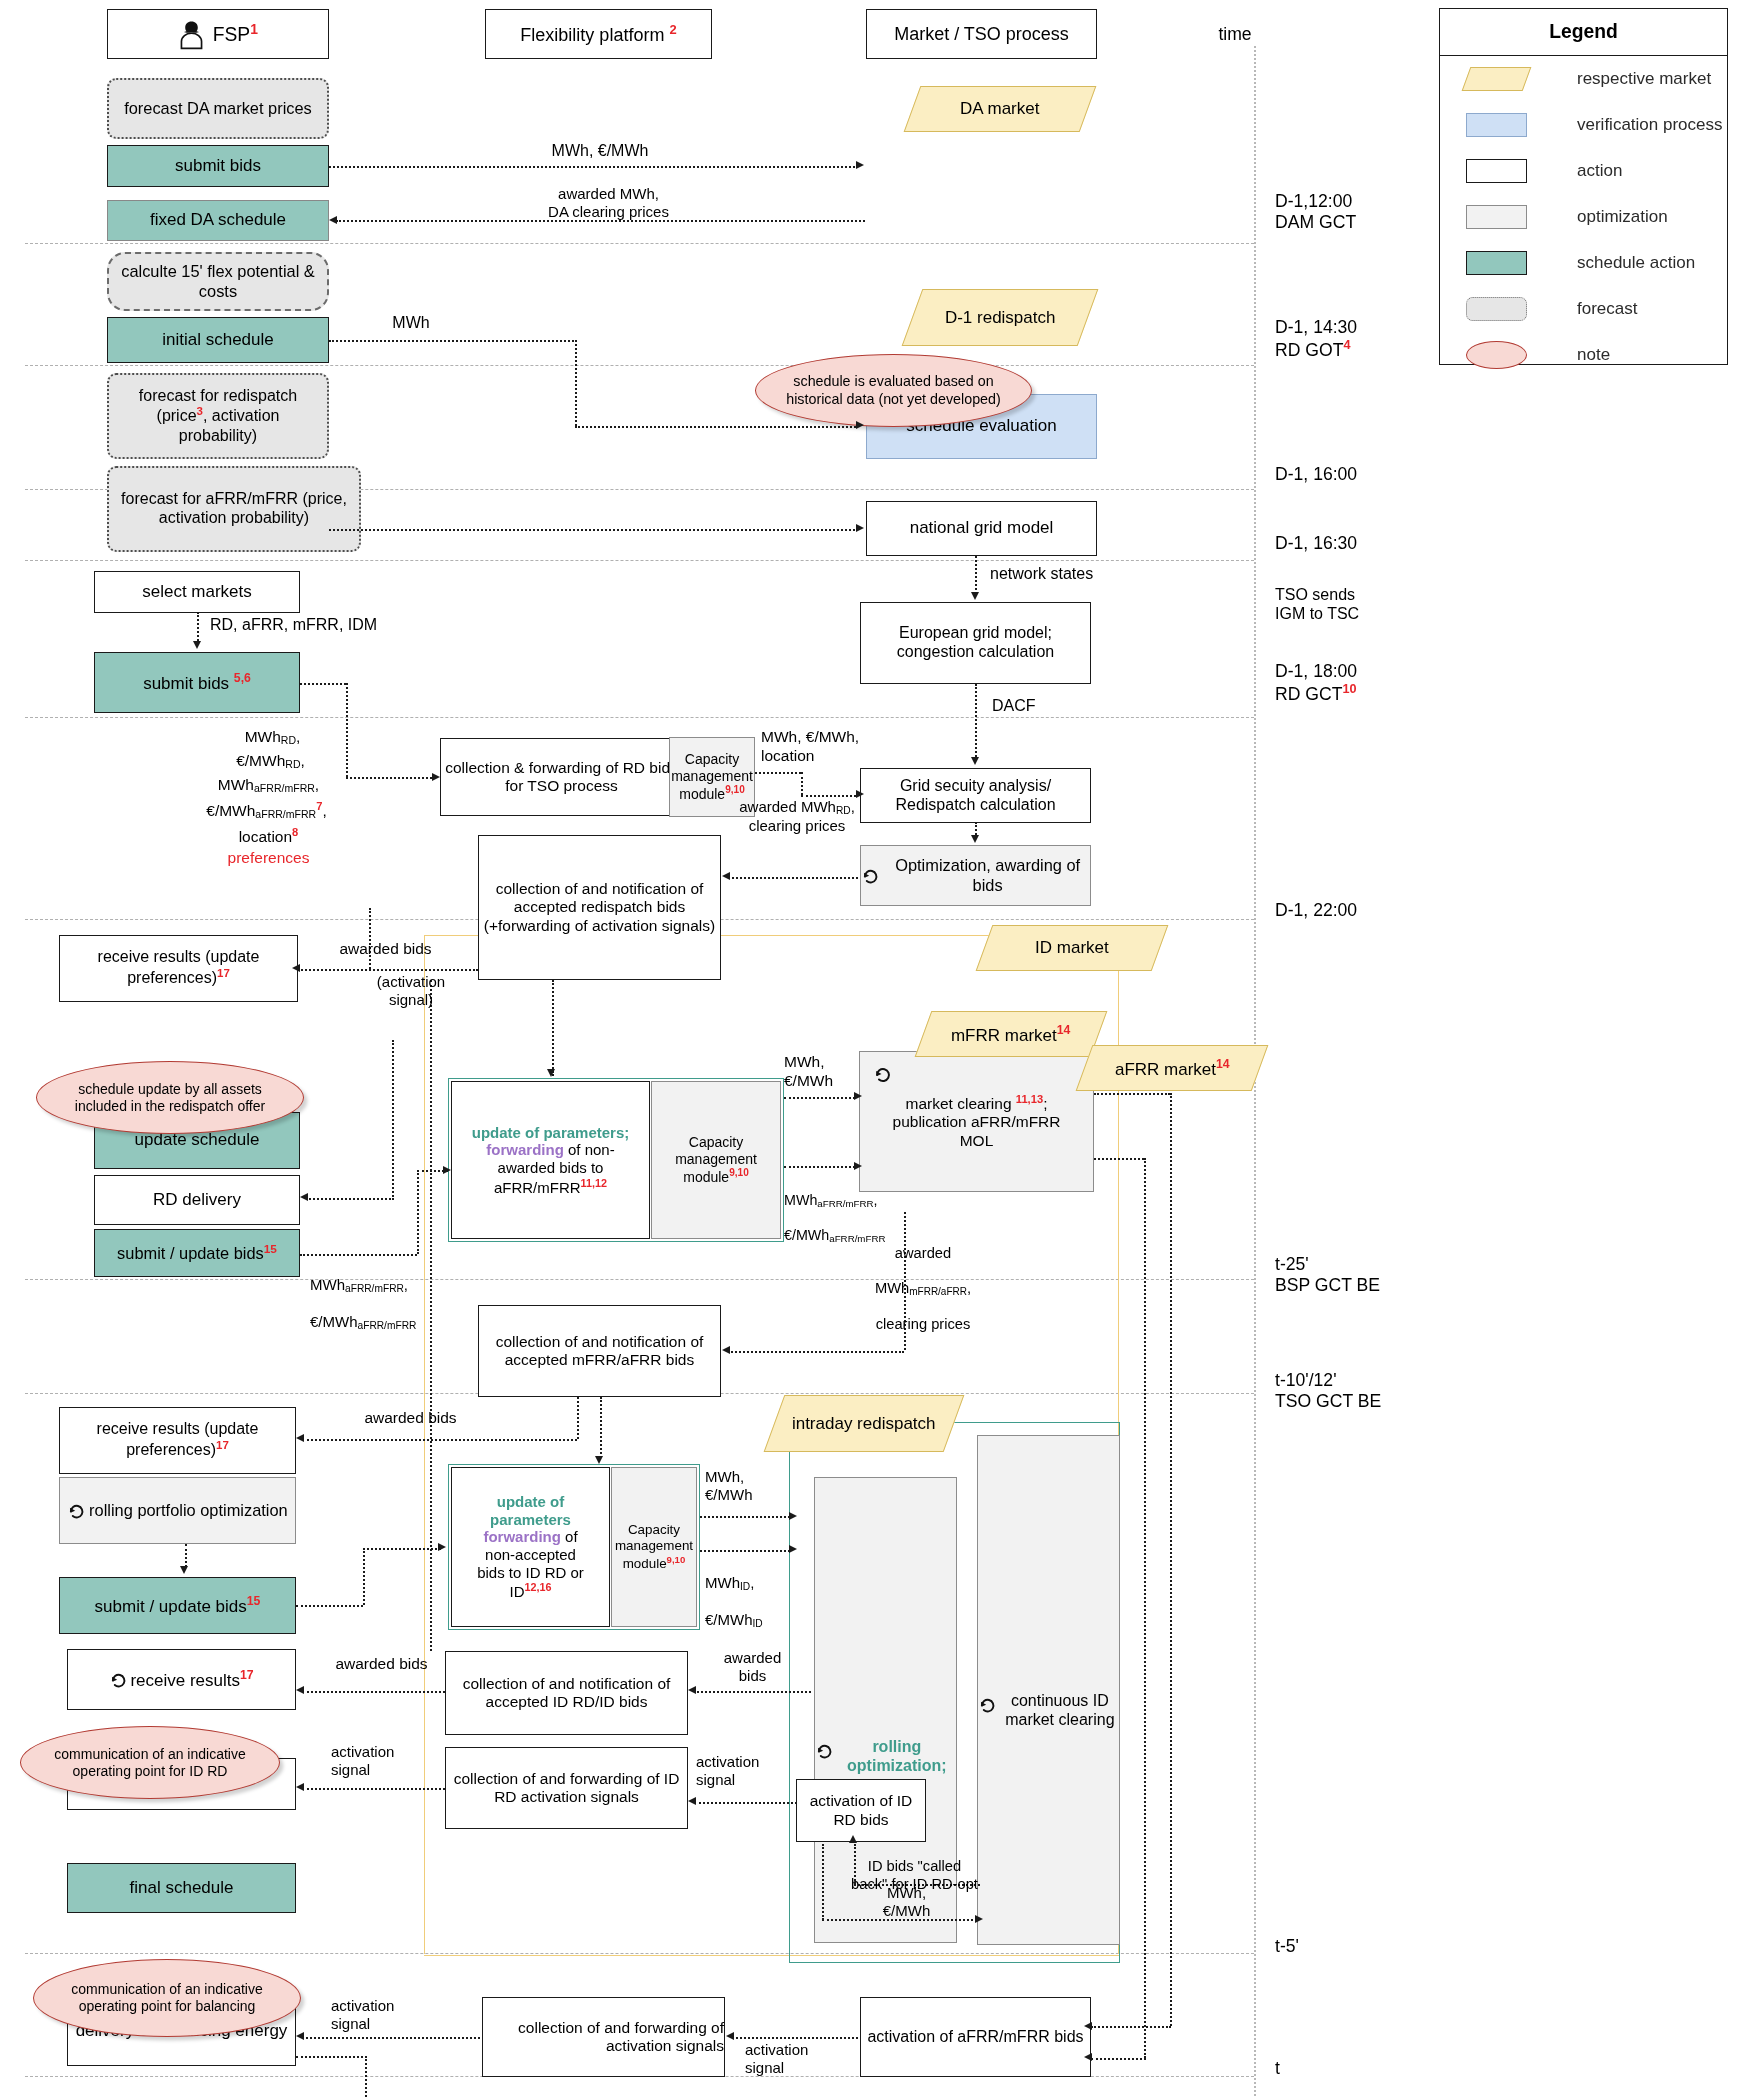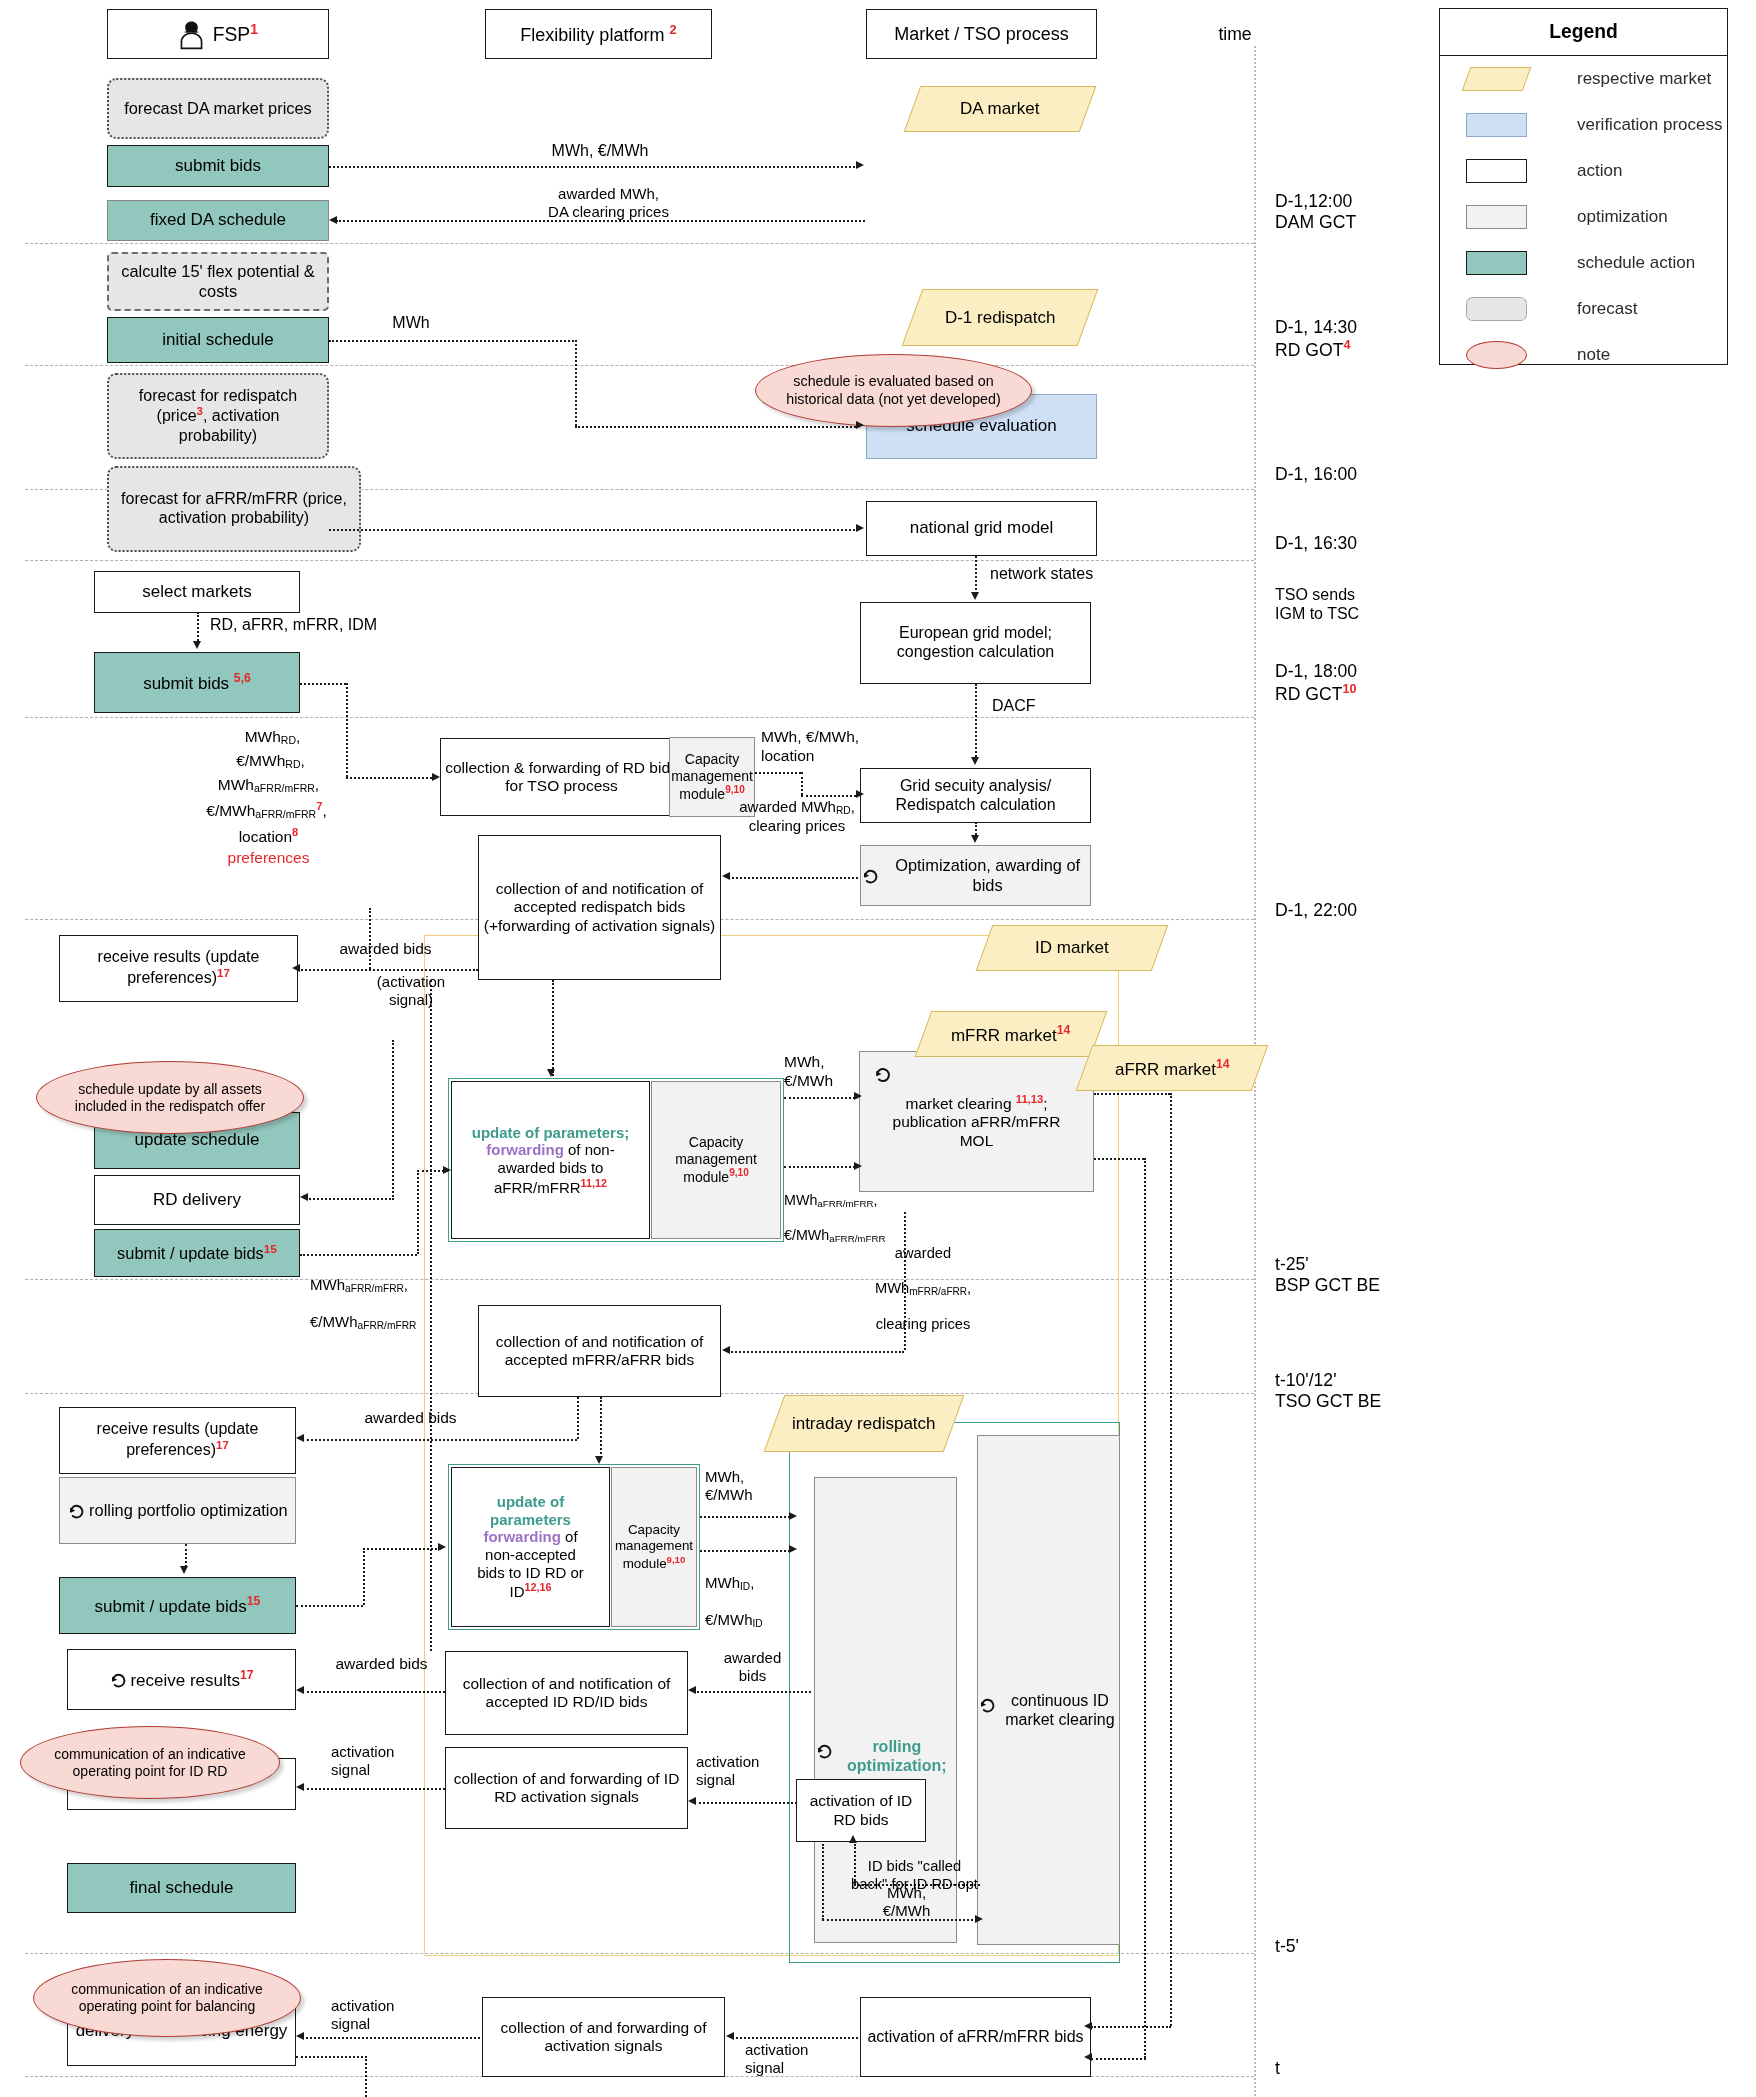--- a/index.html
+++ b/index.html
@@ -7,21 +7,21 @@
   #page{position:relative;width:1756px;height:2342px;background:#fff;overflow:hidden;}
 
   
   .node{position:absolute;box-sizing:border-box;display:flex;align-items:center;
         justify-content:center;text-align:center;line-height:1.18;color:#000;}
   .action{background:#fff;border:1.7px solid #1a1a1a;}
   .sched{background:#92c7bd;border:1.7px solid #1a1a1a;}
   .opt{background:#f2f2f2;border:1.3px solid #8c8c8c;}
   .verif{background:#cfe0f5;border:1.3px solid #8da9cd;}
   .fc{background:#e6e6e6;border:2.1px dotted #4d4d4d;border-radius:9.2px;}
-  .fc-dash{background:#e6e6e6;border:2.1px dashed #6b6b6b;border-radius:5px;}
+  .fc-dash{background:#e6e6e6;border:2.1px dashed #6b6b6b;border-radius:18px;}
   .market{position:absolute;background:#fbeec3;border:1.3px solid #d6b95c;
           display:flex;align-items:center;justify-content:center;text-align:center;
           line-height:1.15;transform:skewX(-20deg);box-sizing:border-box;}
   .market > span{transform:skewX(20deg);display:block;}
   .note{position:absolute;background:#f8d9d4;border:1.7px solid #b23b33;border-radius:50%;
         display:flex;align-items:center;justify-content:center;text-align:center;
         line-height:1.2;box-sizing:border-box;box-shadow:3.4px 3.4px 3.8px rgba(0,0,0,.18);}
   .hdrbox{position:absolute;background:#fff;border:1.7px solid #1a1a1a;display:flex;
           align-items:center;justify-content:center;box-sizing:border-box;}
 
@@ -250,21 +250,21 @@
   <div class="node action" style="left:445px;top:1651px;width:243px;height:84px;font-size:15.5px;">
       <span>collection of and
 notification of accepted
 ID RD/ID bids</span>
     </div>
   <div class="node action" style="left:445px;top:1747px;width:243px;height:82px;font-size:15.5px;">
       <span>collection of and
 forwarding of ID RD
 activation signals</span>
     </div>
-  <div class="node action" style="left:482px;top:1997px;width:243px;height:80px;font-size:15.5px;">
+  <div class="node action" style="left:482px;top:1997px;width:243px;height:80px;font-size:15.5px;text-align:right;">
       <span>collection of and
 forwarding of activation
 signals</span>
     </div>
 
 
   <div class="node verif" style="left:866px;top:394px;width:231px;height:65px;font-size:17px;">
       <span>schedule evaluation</span>
     </div>
   <div class="node action" style="left:866px;top:501px;width:231px;height:55px;font-size:17px;">

